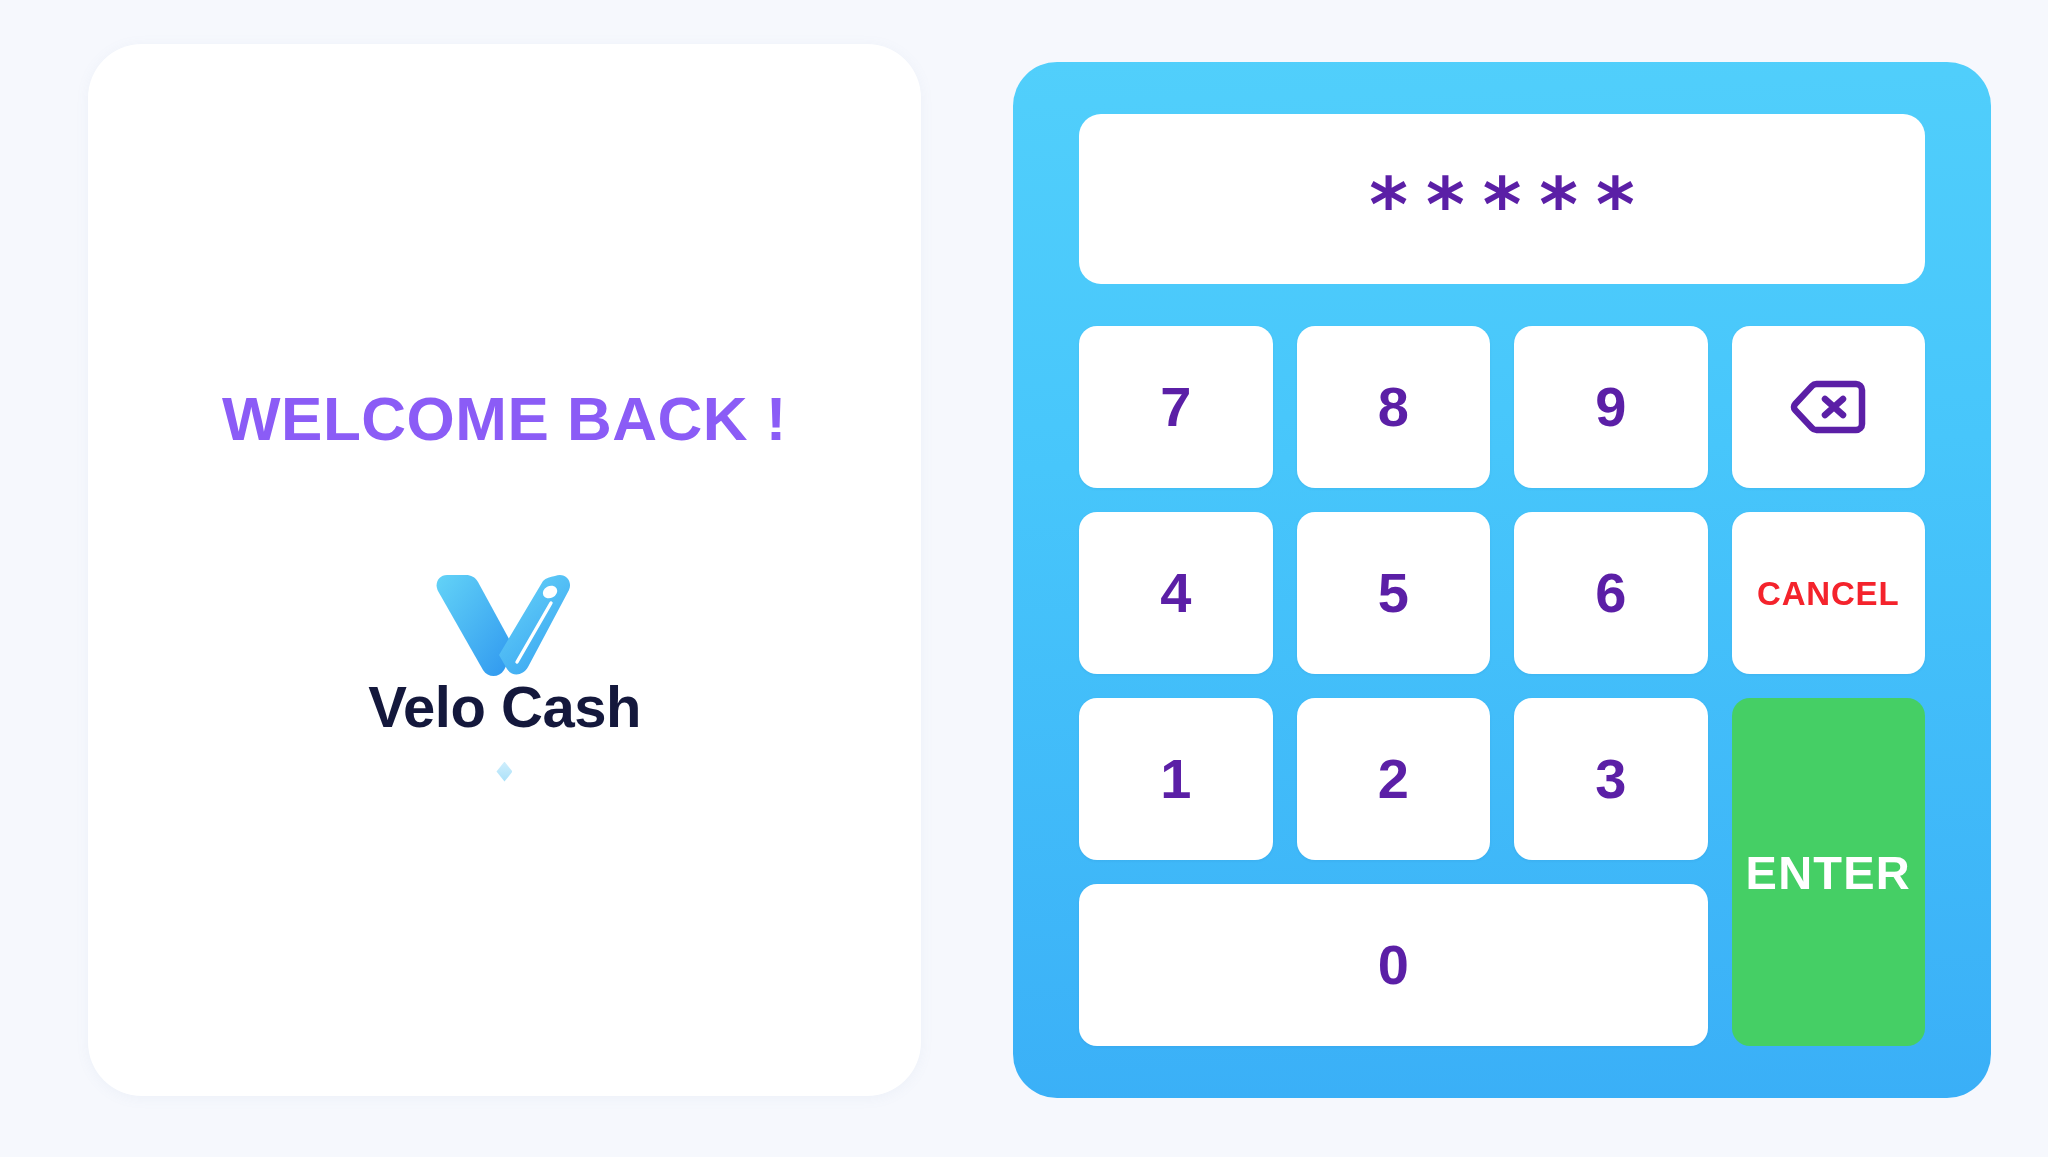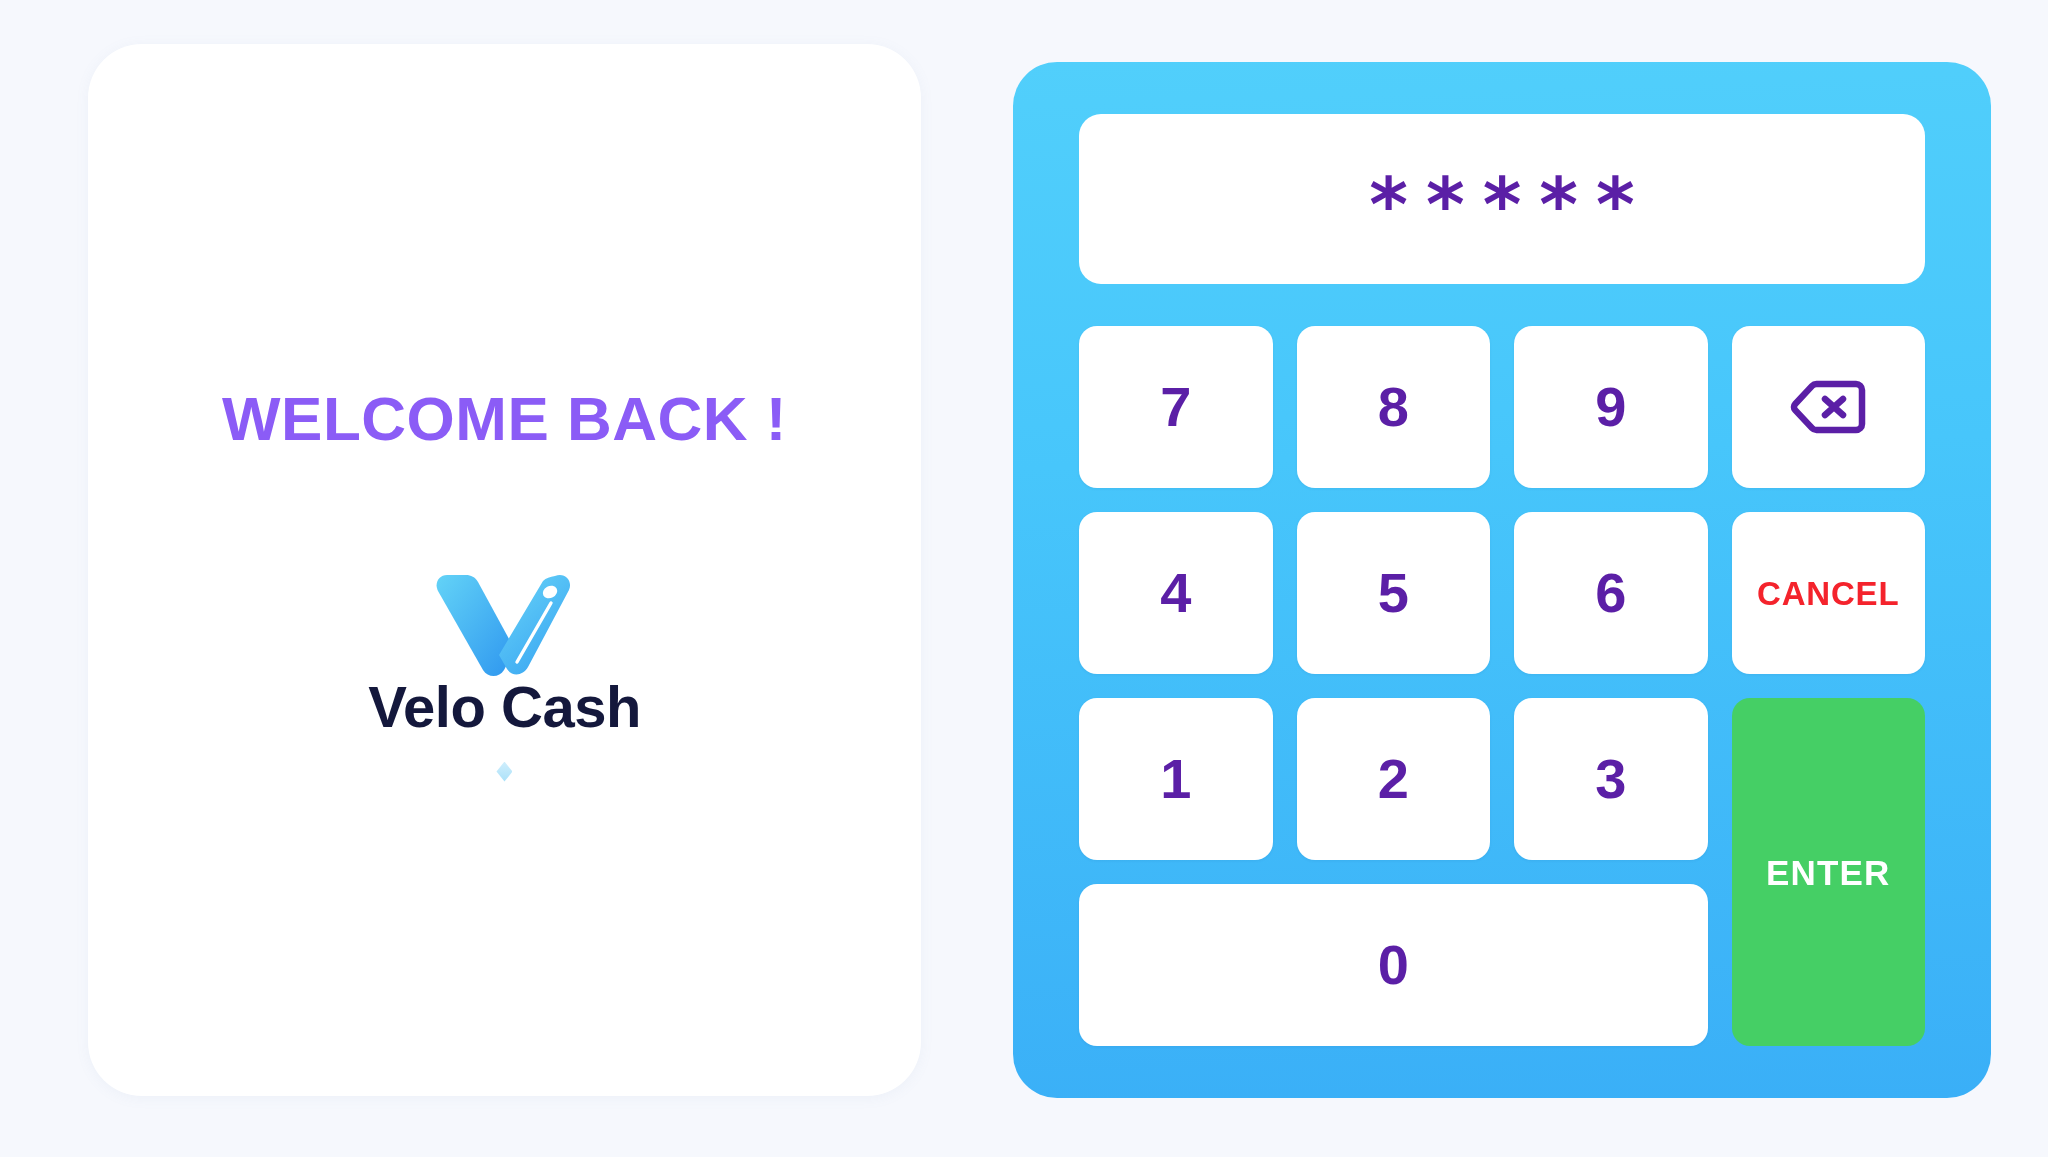--- a/index.html
+++ b/index.html
@@ -183,21 +183,21 @@
 
   .key-enter {
     grid-column: 4;
     grid-row: 3 / span 2;
     background: #45cf65;
     box-shadow: none;
   }
 
   .key-enter .key-label {
     color: #ffffff;
-    font-size: 35px;
+    font-size: 47px;
     font-weight: 700;
     letter-spacing: 1.2px;
     line-height: 1;
   }
 </style>
 </head>
 <body>
 
 <div class="screen">
 

